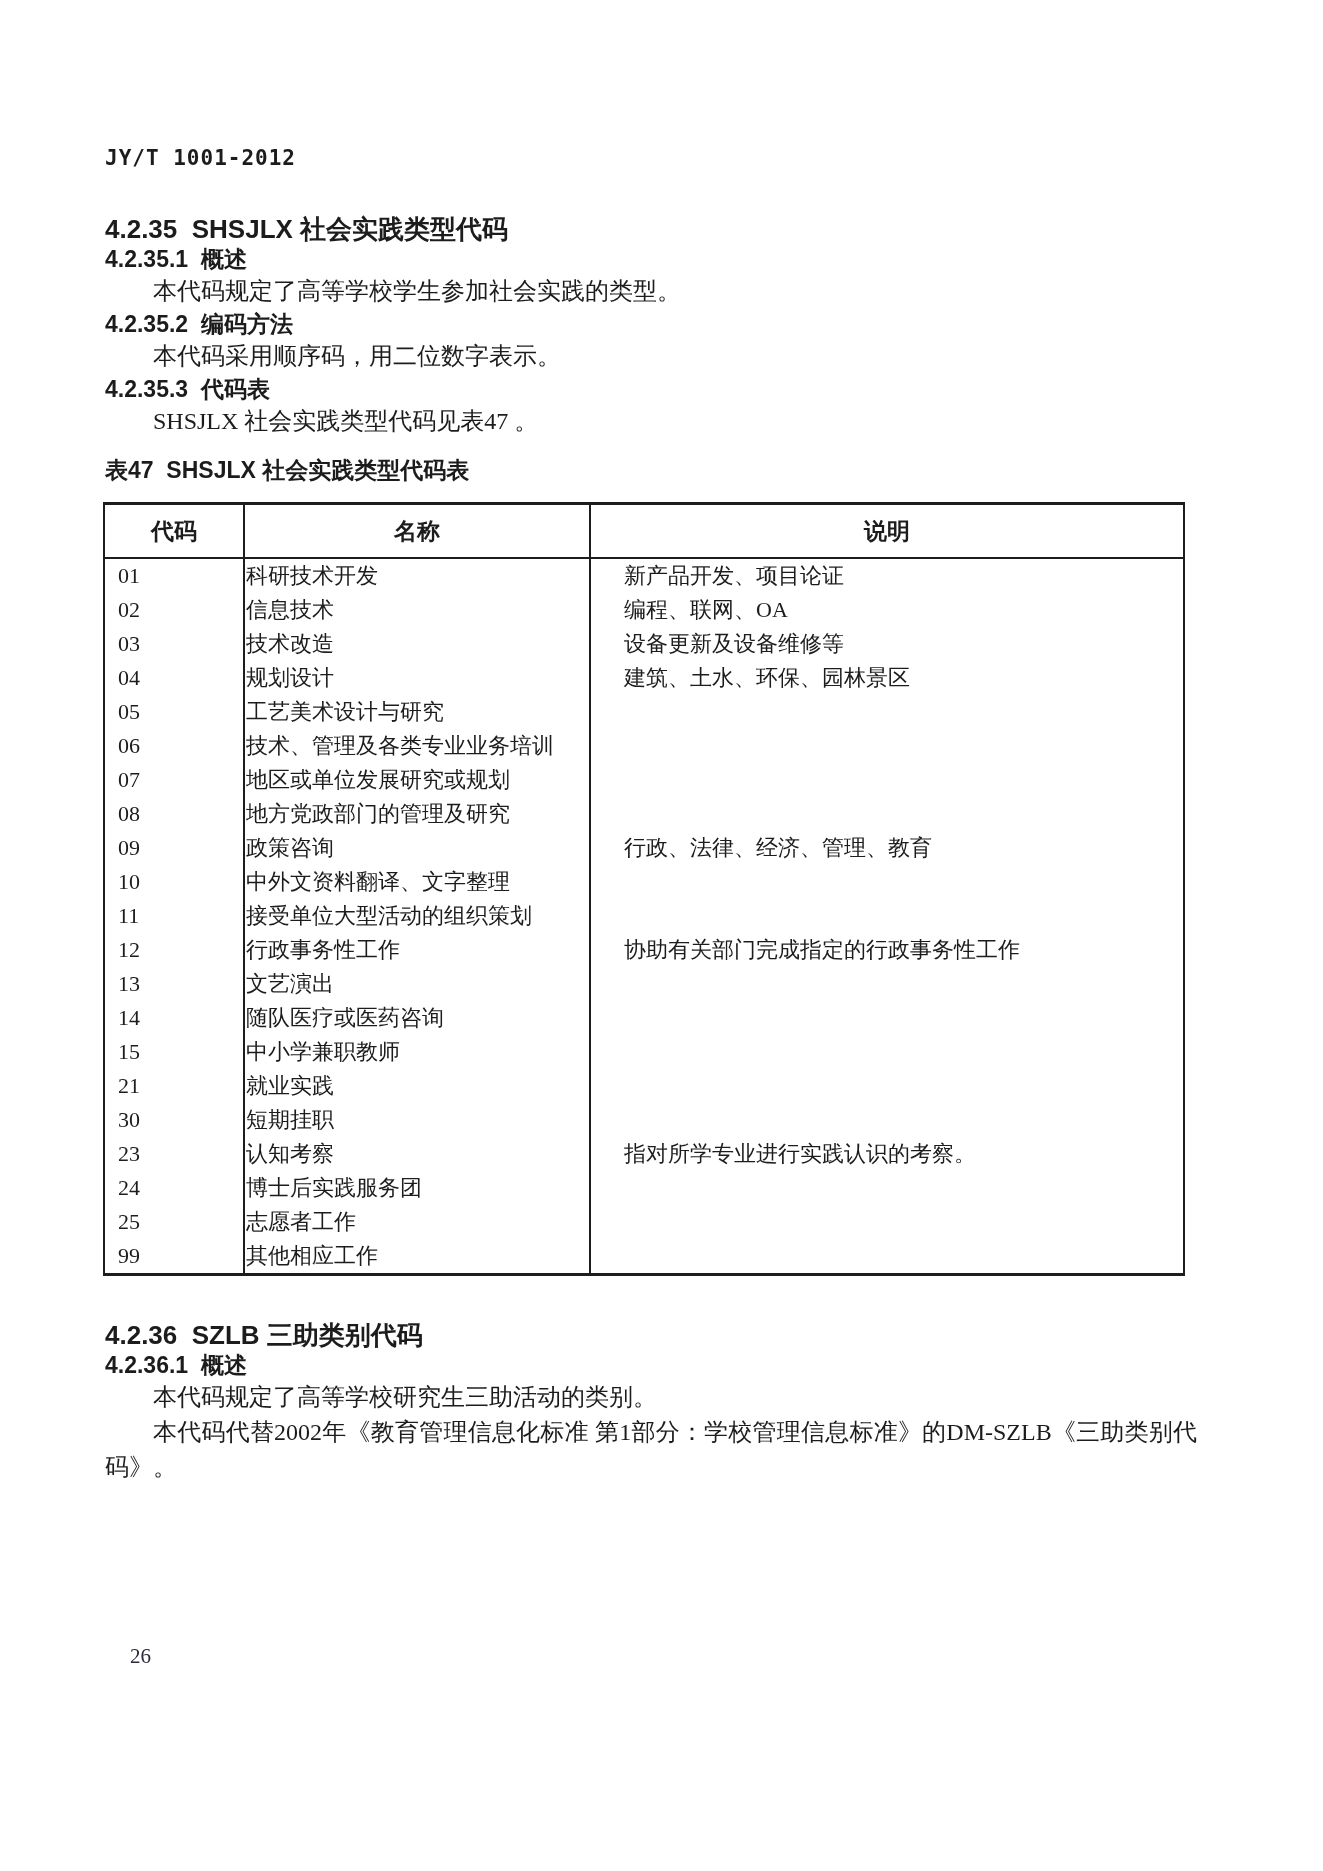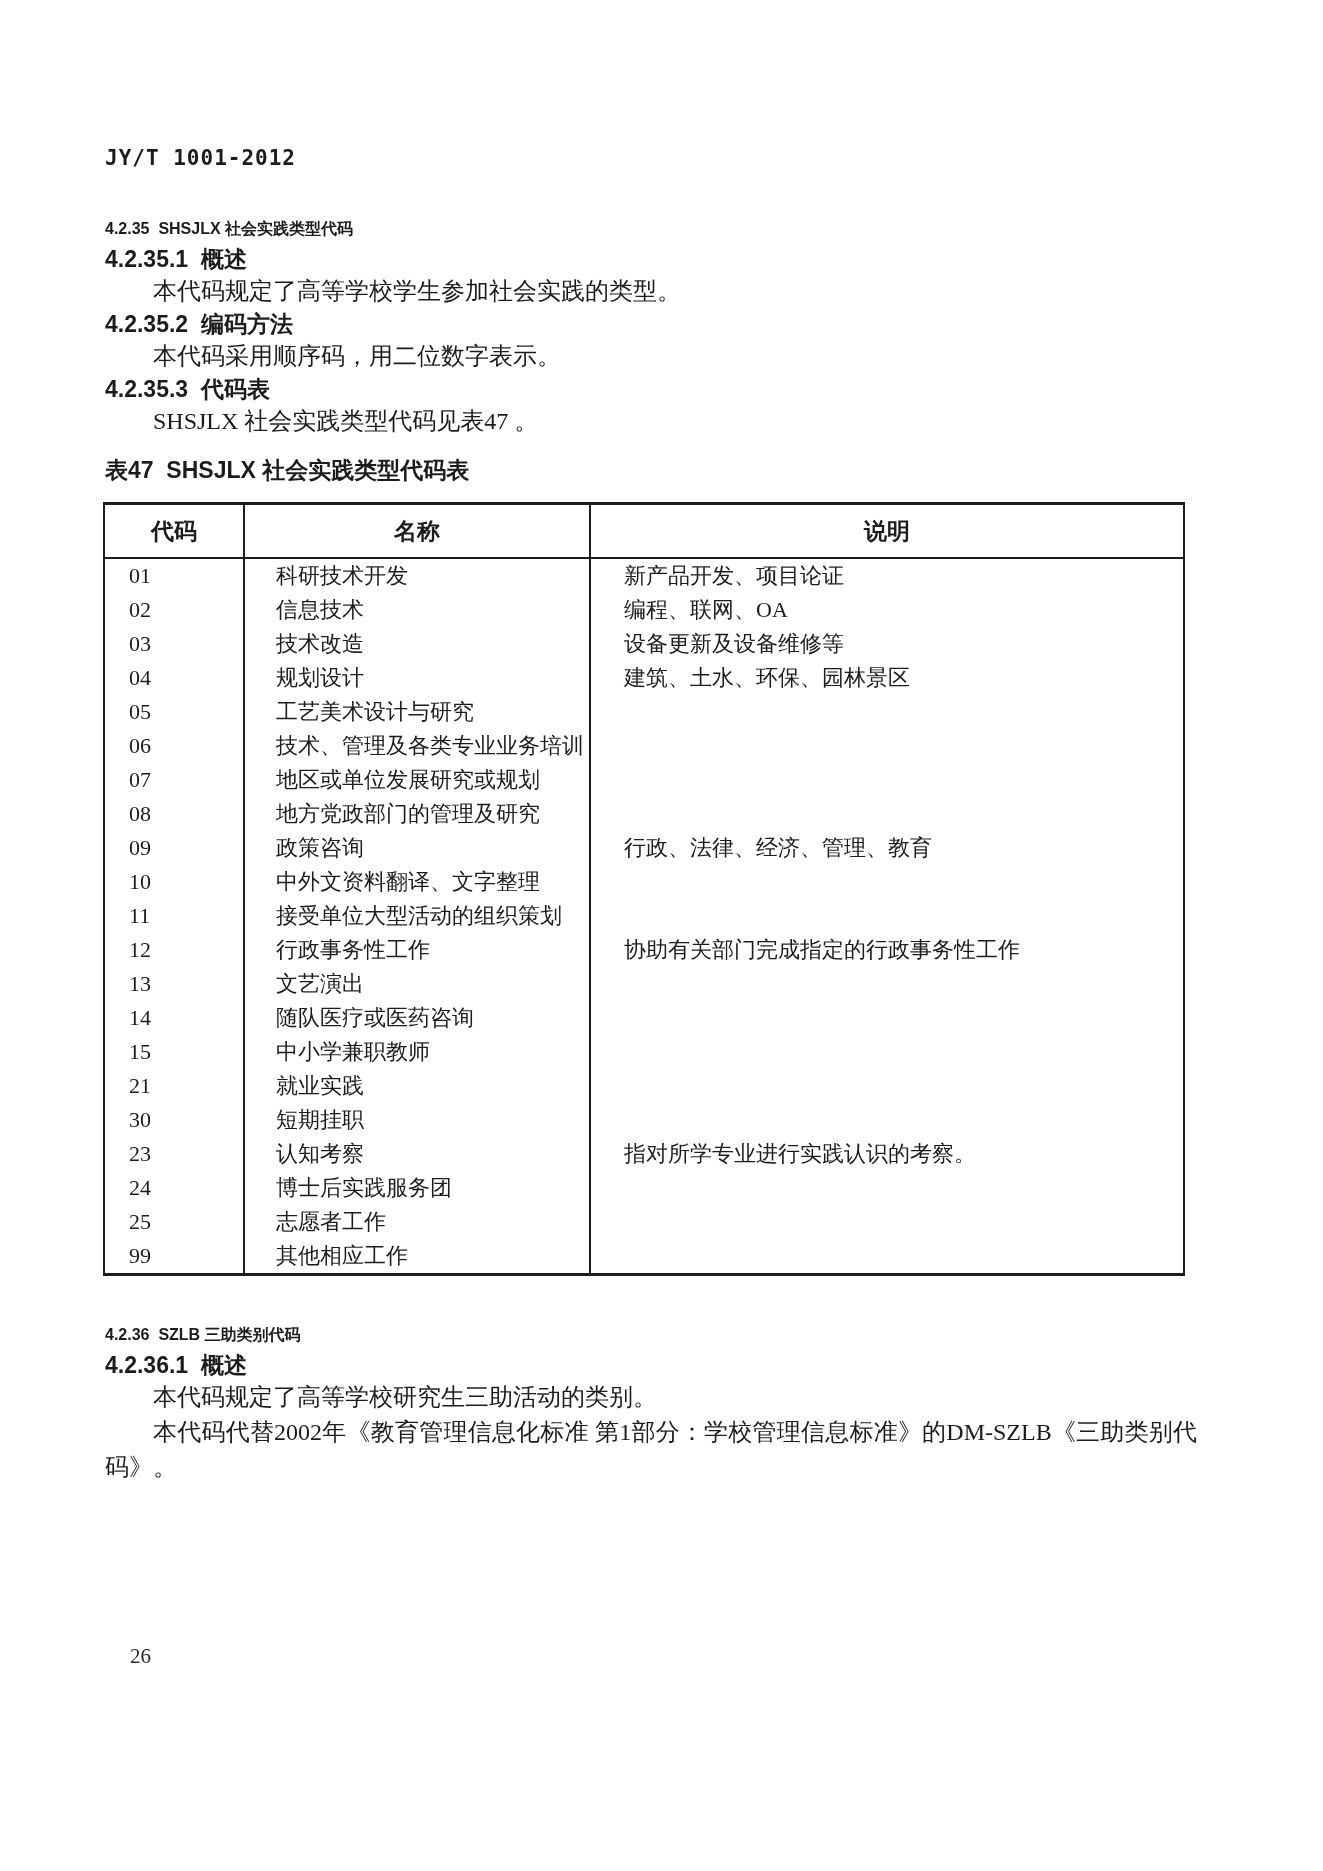--- a/index.html
+++ b/index.html
@@ -23,21 +23,21 @@
     font-size:21px;
     line-height:24px;
     letter-spacing:1px;
     white-space:pre-wrap;
   }
   h2.sec{
     margin:0;
     margin-top:44px;
     font-family:"Liberation Sans","DejaVu Sans",sans-serif;
     font-weight:700;
-    font-size:16px;
+    font-size:26px;
     line-height:30px;
     white-space:pre-wrap;
   }
   h3.sub{
     margin:0;
     font-family:"Liberation Sans","DejaVu Sans",sans-serif;
     font-weight:700;
     font-size:23px;
     line-height:30px;
     white-space:pre-wrap;
@@ -92,22 +92,22 @@
     border-left:2px solid #1d1d1d;
   }
   table.codes tbody td{
     font-size:22px;
     height:34px;
     vertical-align:middle;
     padding:0;
     white-space:nowrap;
     overflow:hidden;
   }
-  table.codes tbody td.code{padding-left:24px;}
-  table.codes tbody td.name{padding-left:31px;}
+  table.codes tbody td.code{padding-left:13px;}
+  table.codes tbody td.name{padding-left:1px;}
   table.codes tbody td.desc{padding-left:33px;}
   .page-number{
     position:absolute;
     left:130px;
     top:1644px;
     font-size:21px;
     color:#2b2b3a;
   }
 </style>
 </head>

